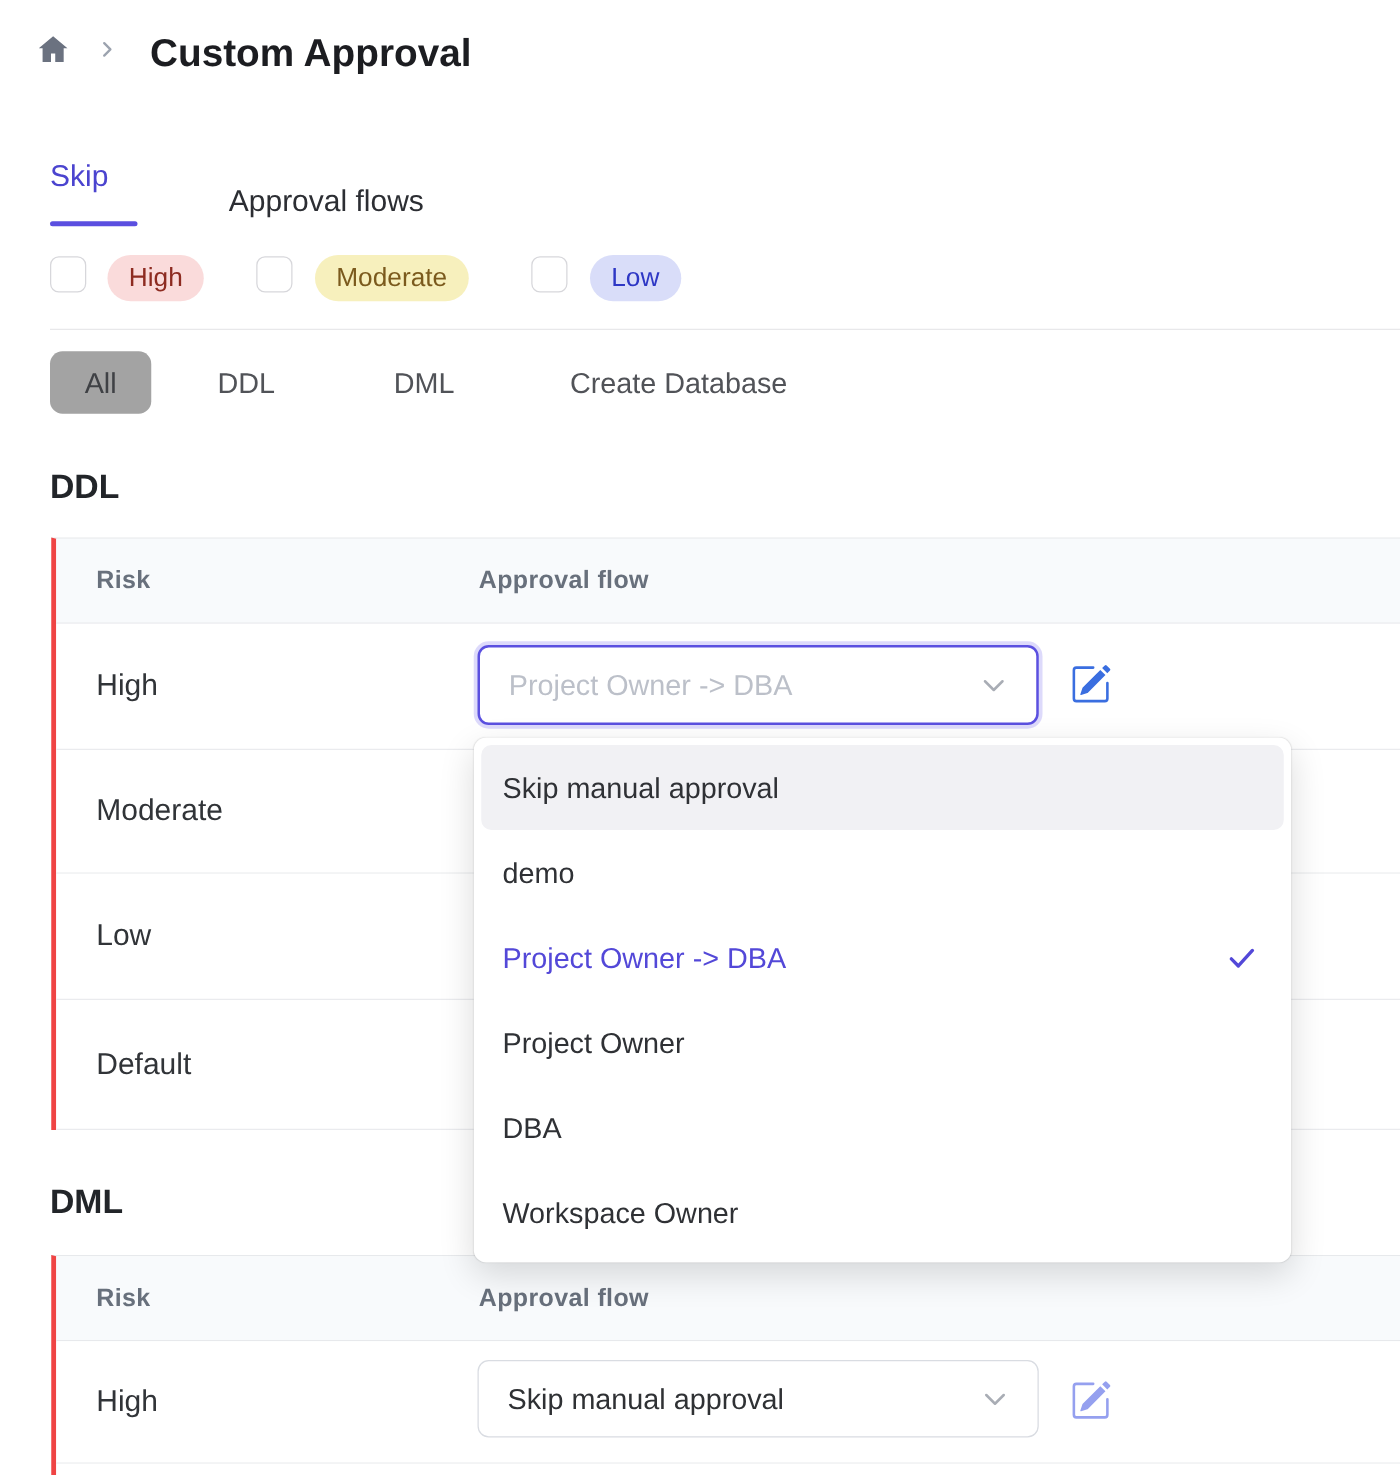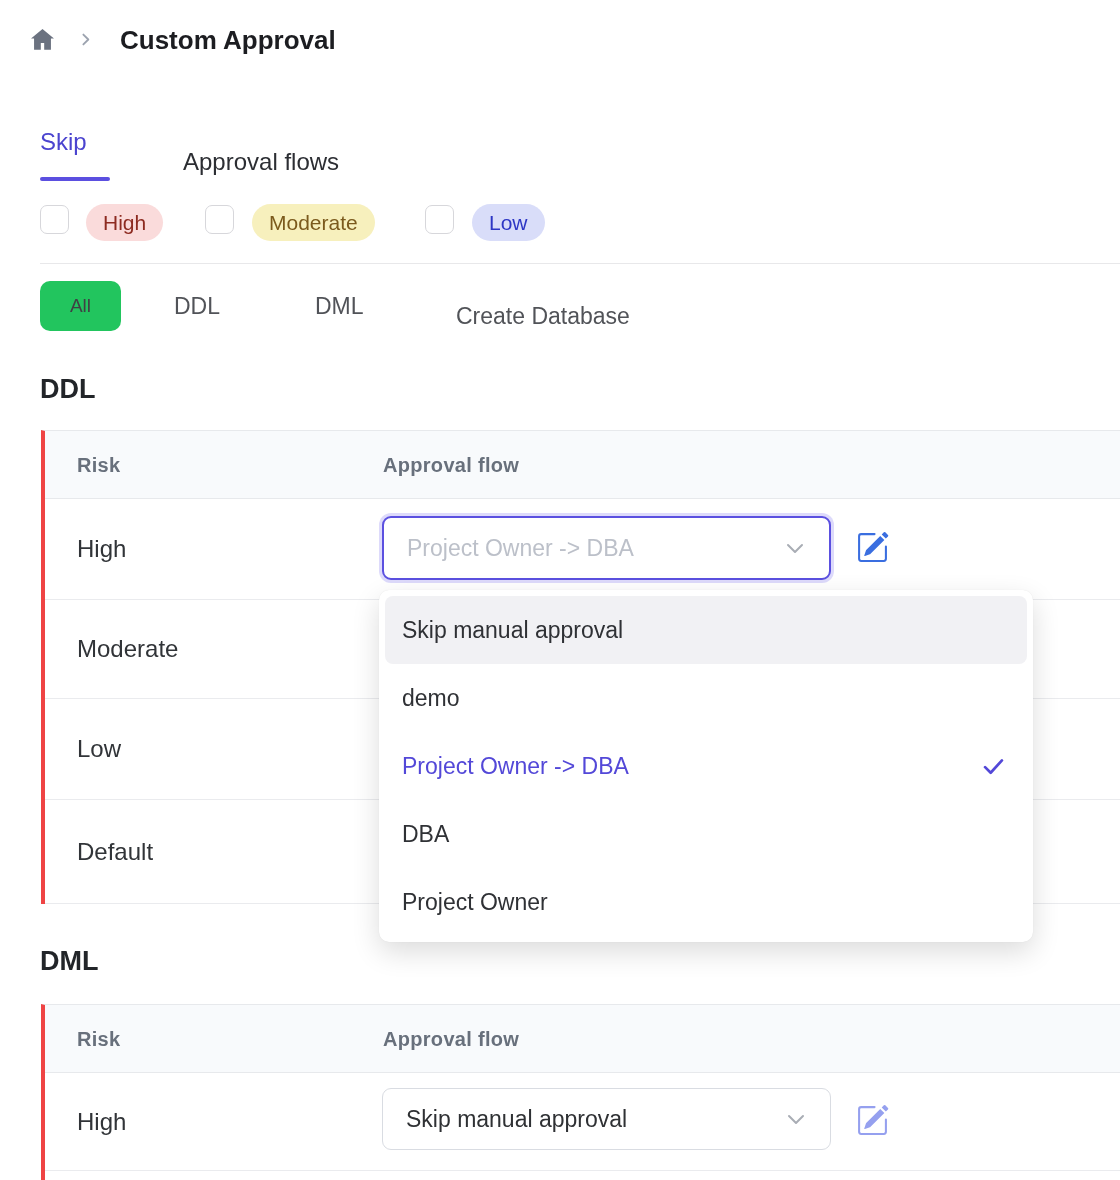--- a/index.html
+++ b/index.html
@@ -3,41 +3,41 @@
 <meta charset="utf-8">
 <style>
   html,body{margin:0;padding:0;background:#fff;}
   .page{
     position:relative;width:1120px;height:1180px;background:#ffffff;
     font-family:"Liberation Sans", sans-serif;color:#2f3135;overflow:hidden;
   }
   
   .crumb-home{position:absolute;left:29px;top:26px;width:27px;height:27px;color:#6b7280;cursor:pointer;}
   .crumb-sep{position:absolute;left:77px;top:31px;width:17px;height:17px;color:#9ca3af;}
-  .page-title{position:absolute;left:120px;top:25px;font-size:26px;font-weight:600;color:#1c1d21;}
+  .page-title{position:absolute;left:120px;top:25px;font-size:31px;font-weight:600;color:#1c1d21;}
   
   .tab{position:absolute;top:128px;font-size:24px;cursor:pointer;}
   .tab-rules{left:40px;color:#4b44cf;}
   .tab-flows{left:183px;color:#2c2e33;margin-top:20px;}
   .tab-underline{position:absolute;left:40px;top:177px;width:70px;height:4px;background:#5b4fe0;border-radius:2px;}
   
   .checkbox{position:absolute;top:205px;width:29px;height:29px;box-sizing:border-box;
     border:1px solid #d7d7db;border-radius:7px;background:#fff;cursor:pointer;}
   .cb-high{left:40px;} .cb-moderate{left:205px;} .cb-low{left:425px;}
   .badge{position:absolute;top:204px;height:37px;border-radius:19px;display:flex;align-items:center;
     padding:0 17px;font-size:21px;cursor:pointer;}
   .badge-high{left:86px;background:#fadbdb;color:#8d2b21;}
   .badge-moderate{left:252px;background:#f7f0bd;color:#7b5a1d;}
   .badge-low{left:472px;background:#d9ddf9;color:#2e37c5;}
   .divider{position:absolute;left:40px;right:0;top:263px;height:1px;background:#e8e8ea;}
   
-  .chip-all{position:absolute;left:40px;top:281px;width:81px;height:50px;background:#22c55e;border-radius:10px;
-    display:flex;align-items:center;justify-content:center;font-size:19px;color:#3f4145;cursor:pointer;}
+  .chip-all{position:absolute;left:40px;top:281px;width:81px;height:50px;background:#a3a3a3;border-radius:10px;
+    display:flex;align-items:center;justify-content:center;font-size:23px;color:#3f4145;cursor:pointer;}
   .cat{position:absolute;top:293px;font-size:23px;color:#515358;cursor:pointer;}
-  .cat-ddl{left:174px;} .cat-dml{left:315px;} .cat-createdb{left:456px;margin-top:10px;}
+  .cat-ddl{left:174px;} .cat-dml{left:315px;} .cat-createdb{left:456px;}
   
   .section-title{position:absolute;left:40px;font-size:27px;font-weight:700;color:#222529;}
   .t-ddl{top:374px;} .t-dml{top:946px;}
   .table{position:absolute;left:41px;width:1079px;box-sizing:border-box;
     border-left:4px solid #ef4444;border-top:1px solid #e7e9ec;}
   .tbl-ddl{top:430px;} .tbl-dml{top:1004px;}
   .thead{position:relative;height:67px;background:#f8fafc;border-bottom:1px solid #e7e9ec;}
   .th{position:absolute;top:50%;transform:translateY(-50%);font-size:20px;font-weight:600;color:#68707c;letter-spacing:.3px;}
   .th-risk{left:32px;} .th-flow{left:338px;}
   .trow{position:relative;box-sizing:border-box;border-bottom:1px solid #eaebee;background:#fff;}
@@ -165,17 +165,18 @@
     <div class="opt opt-hover">Skip manual approval</div>
     <div class="opt">demo</div>
     <div class="opt opt-selected">
       <span>Project Owner -&gt; DBA</span>
       <span class="opt-check">
         <svg viewBox="0 0 24 24" width="27" height="27" fill="none" stroke="currentColor" stroke-width="2.4" stroke-linecap="round" stroke-linejoin="round">
           <polyline points="4.5 13 9.5 18 19.5 7"></polyline>
         </svg>
       </span>
     </div>
+    <div class="opt">Project Owner</div>
     <div class="opt">DBA</div>
-    <div class="opt">Project Owner</div>
+    <div class="opt">Workspace Owner</div>
   </div>
 
 </div>
 
 </body></html>

